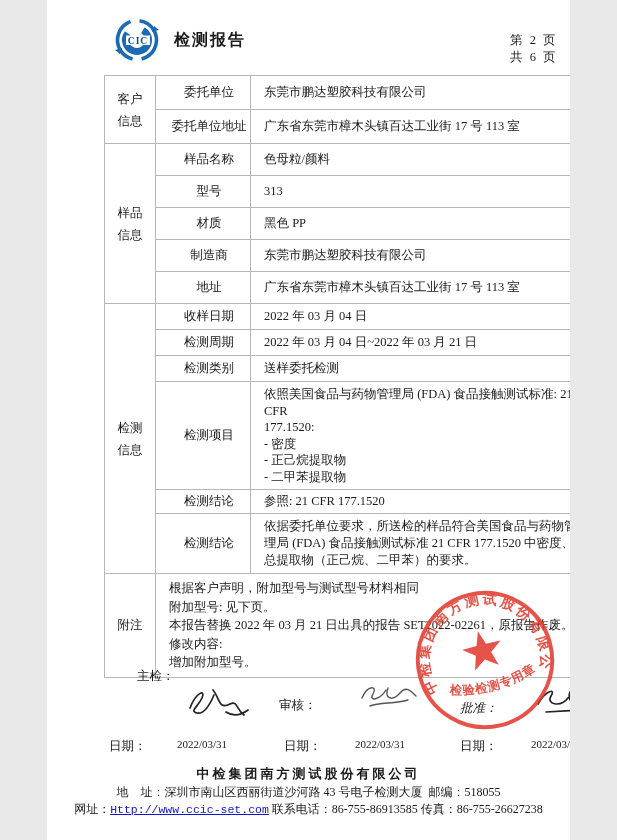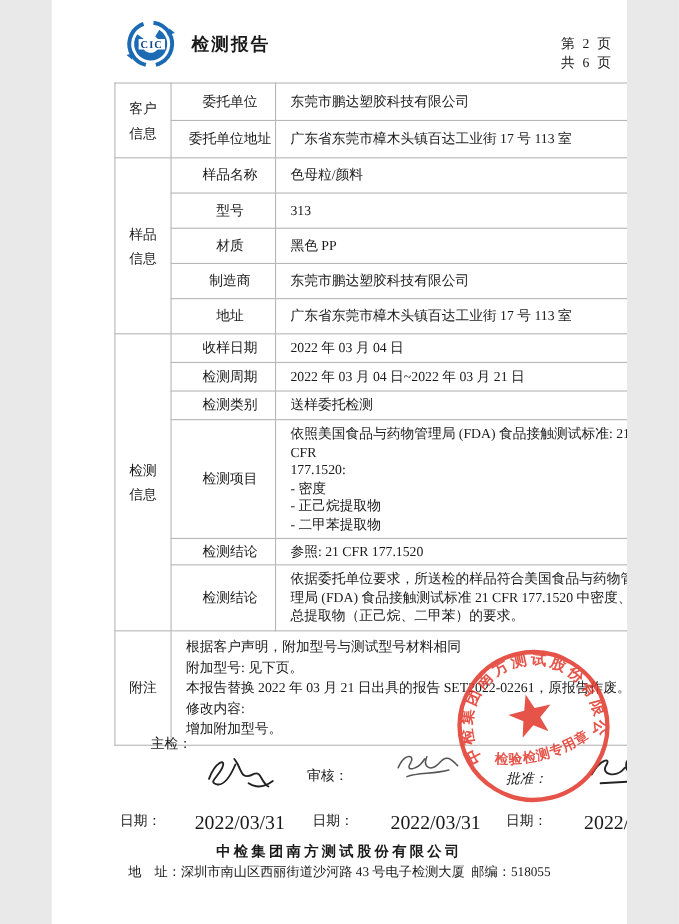--- a/index.html
+++ b/index.html
@@ -36,21 +36,21 @@
   tr.h24 td { height:24px; }
   td.multi { white-space:pre-line; line-height:16.5px; padding-top:4px; padding-bottom:4px; vertical-align:top; }
   td.notes { white-space:pre-line; line-height:18.5px; padding-top:5px; padding-bottom:5px; vertical-align:top; }
   
   .stamp { position:absolute; left:364px; top:586px; width:148px; height:148px;
            transform:rotate(-14deg); opacity:0.88; pointer-events:none; z-index:5; }
   
   .sig-label { position:absolute; font-size:12.5px; }
   .sig-svg { position:absolute; }
   .date-label { position:absolute; font-size:12.5px; }
-  .date-val { position:absolute; font-size:18px; }
+  .date-val { position:absolute; font-size:11px; }
   
   .footer-company { position:absolute; left:0; top:765px; width:100%; text-align:center;
                     font-size:13px; font-weight:bold; letter-spacing:3px; }
   .footer-line1 { position:absolute; left:0; top:784px; width:100%; text-align:center; font-size:12px; }
   .footer-line2 { position:absolute; left:0; top:801px; width:100%; text-align:center; font-size:12px; }
   .footer-link { color:#1414c8; text-decoration:underline; font-family:"Liberation Mono", monospace; font-size:11.5px; }
 </style>
 </head>
 <body>
 
@@ -183,14 +183,17 @@
   <div class="date-val" style="left:130px; top:738px;">2022/03/31</div>
   <div class="date-label" style="left:237px; top:738px;">日期：</div>
   <div class="date-val" style="left:308px; top:738px;">2022/03/31</div>
   <div class="date-label" style="left:413px; top:738px;">日期：</div>
   <div class="date-val" style="left:484px; top:738px;">2022/03/31</div>
 
   <div class="footer-company">中检集团南方测试股份有限公司</div>
   <div class="footer-line1">
     <span>地　址：</span><span>深圳市南山区西丽街道沙河路 43 号电子检测大厦</span>&nbsp;&nbsp;<span>邮编：</span><span>518055</span>
   </div>
+  <div class="footer-line2">
+    <span>网址：</span><a href="#" class="footer-link">Http://www.ccic-set.com</a>&nbsp;<span>联系电话：</span><span>86-755-86913585</span>&nbsp;<span>传真：</span><span>86-755-26627238</span>
+  </div>
 
 </div>
 
 </body></html>

